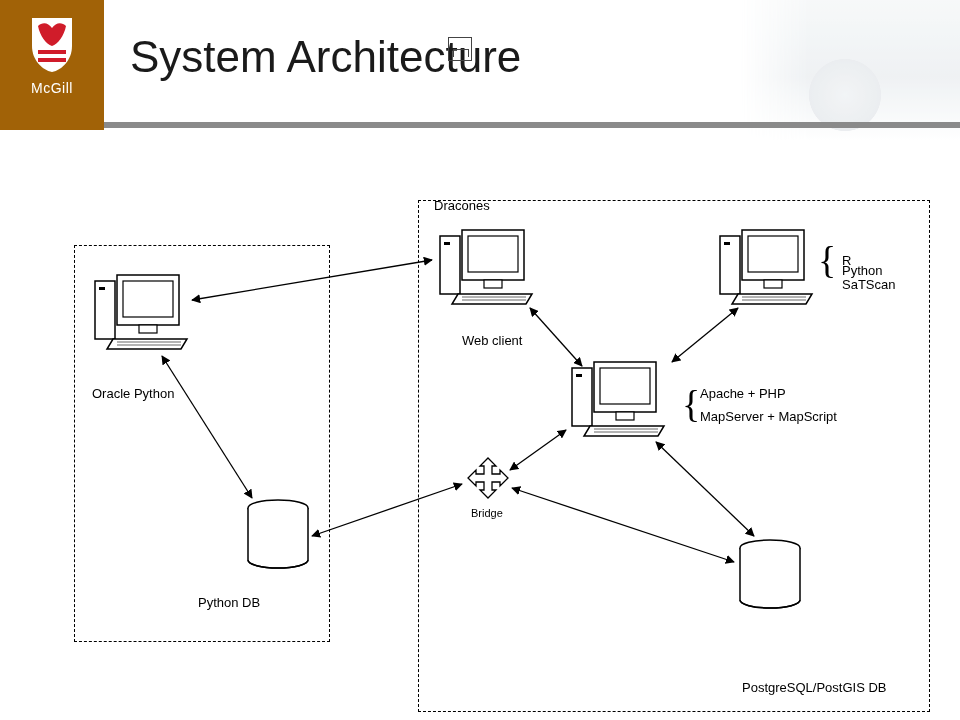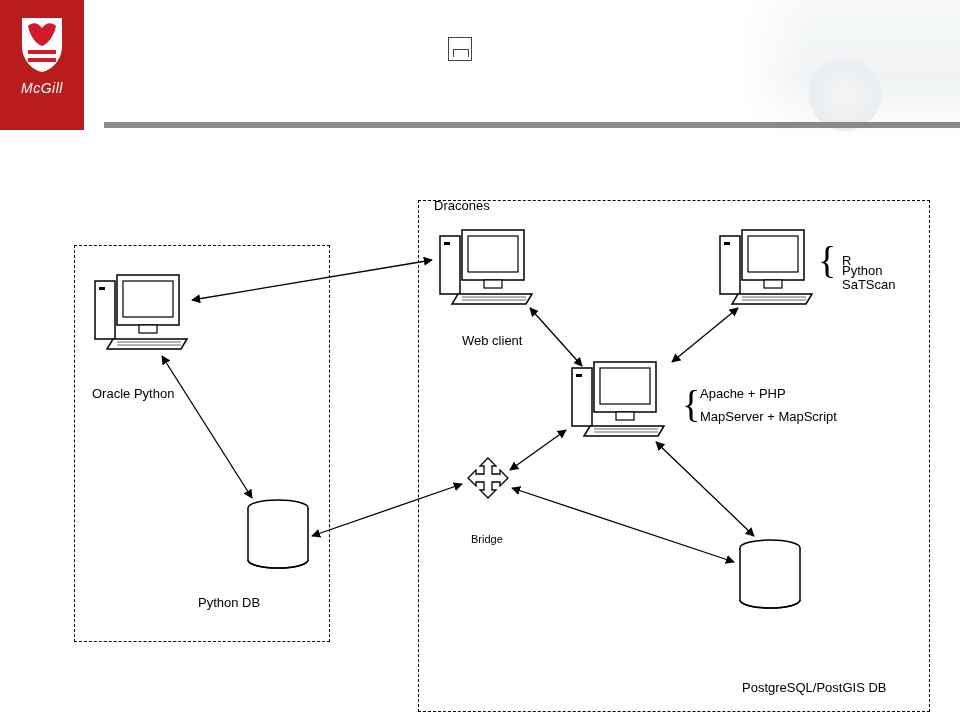--- a/index.html
+++ b/index.html
@@ -17,25 +17,24 @@
   }
 
   
   .header {
     position: absolute;
     left: 0; top: 0; width: 960px; height: 130px;
   }
   .logo-block {
     position: absolute;
     left: 0; top: 0;
-    width: 84px; height: 130px;
-    background: #b91c1c;
+    width: 104px; height: 130px;
+    background: #a16207;
     color: #fff;
     text-align: center;
-    font-style: italic;
   }
   .logo-block svg { display: block; margin: 16px auto 6px auto; }
   .logo-text { font-size: 14px; letter-spacing: .5px; }
   .header-rule {
     position: absolute;
     left: 104px; top: 122px;
     width: 856px; height: 6px;
     background: #8a8a8a;
   }
   .bg-photo {
@@ -82,21 +81,20 @@
     position: absolute;
     border: 1.6px dashed #000;
   }
   .label {
     position: absolute;
     font-size: 13px;
     line-height: 1.35;
   }
   .small {
     font-size: 11px;
-    margin-top: 26px;
   }
   .brace {
     position: absolute;
     font-family: "Times New Roman", serif;
     font-size: 38px;
     line-height: 0;
   }
 
   
   svg.wires {
@@ -116,20 +114,21 @@
     <div class="logo-block">
       <svg width="48" height="58" viewBox="0 0 48 58">
         <path d="M4 2 H44 V30 C44 44 34 54 24 56 C14 54 4 44 4 30 Z" fill="#fff"></path>
         <path d="M10 10 C14 6 20 6 24 12 C28 6 34 6 38 10 C36 20 30 28 24 30 C18 28 12 20 10 10 Z" fill="#d01c2a"></path>
         <rect x="10" y="34" width="28" height="4" fill="#d01c2a"></rect>
         <rect x="10" y="42" width="28" height="4" fill="#d01c2a"></rect>
       </svg>
       <div class="logo-text">McGill</div>
     </div>
     <div class="header-rule"></div>
+    <div class="title">System Architecture</div>
     <div class="title-decoration"></div>
   </div>
 
   <div class="diagram">
 
     <div class="box" style="left:74px; top:105px; width:254px; height:395px;"></div>
 
     <div class="box" style="left:418px; top:60px; width:510px; height:510px;"></div>
     <div class="label" style="left:434px; top:36px;margin-top:21px;">Dracones</div>
 

